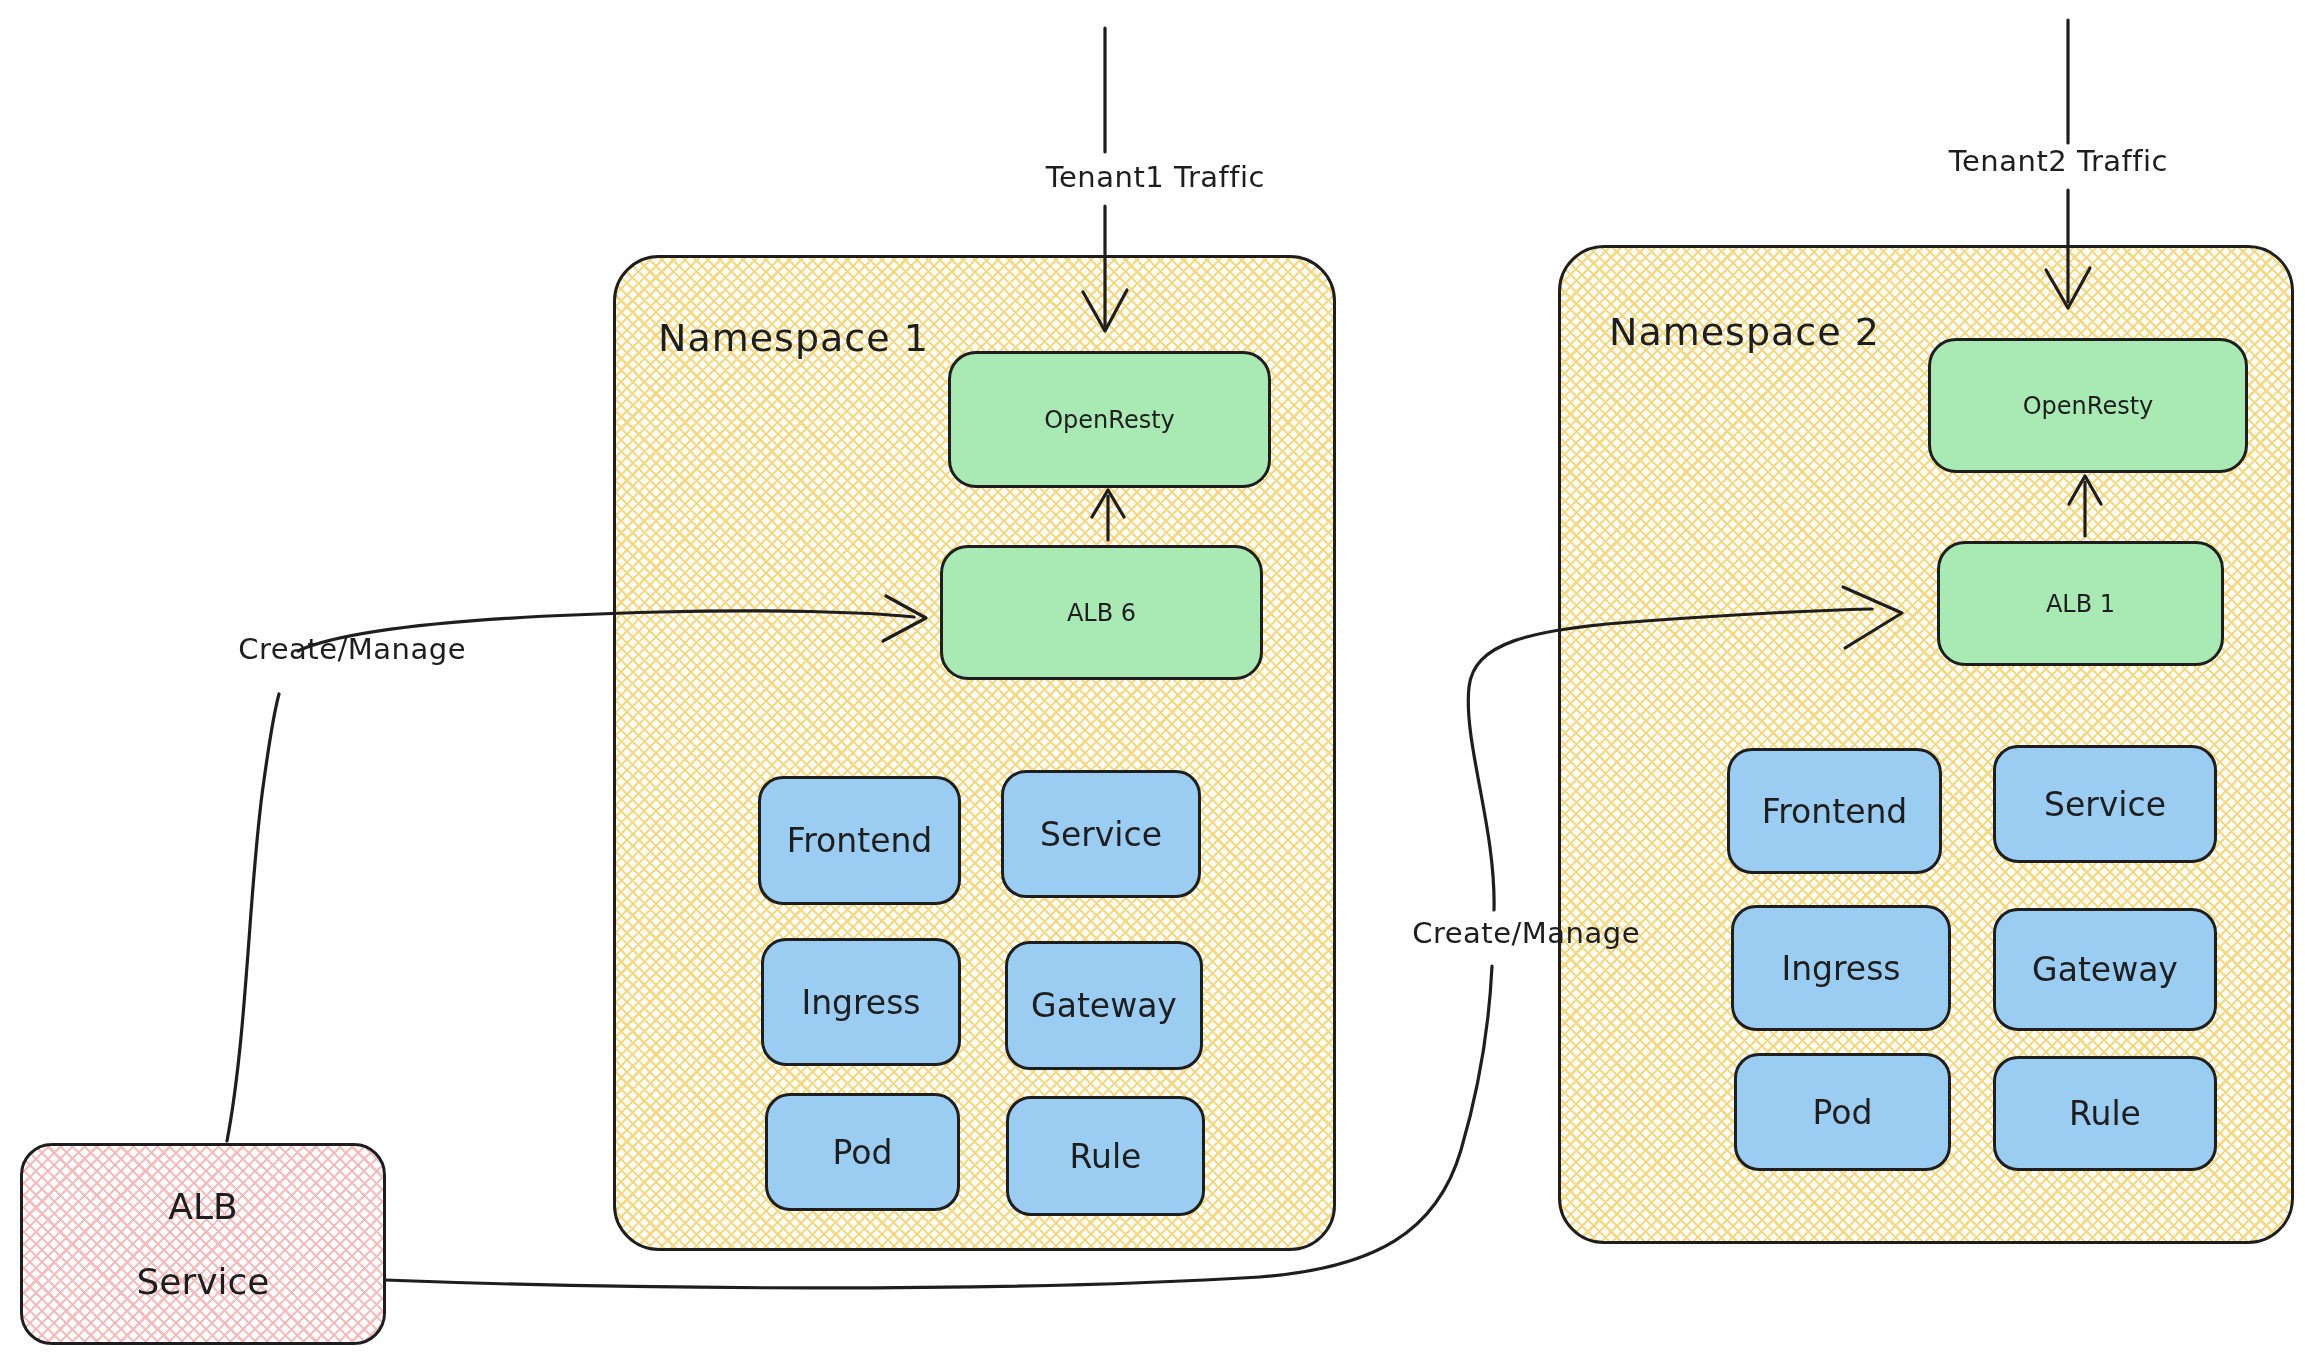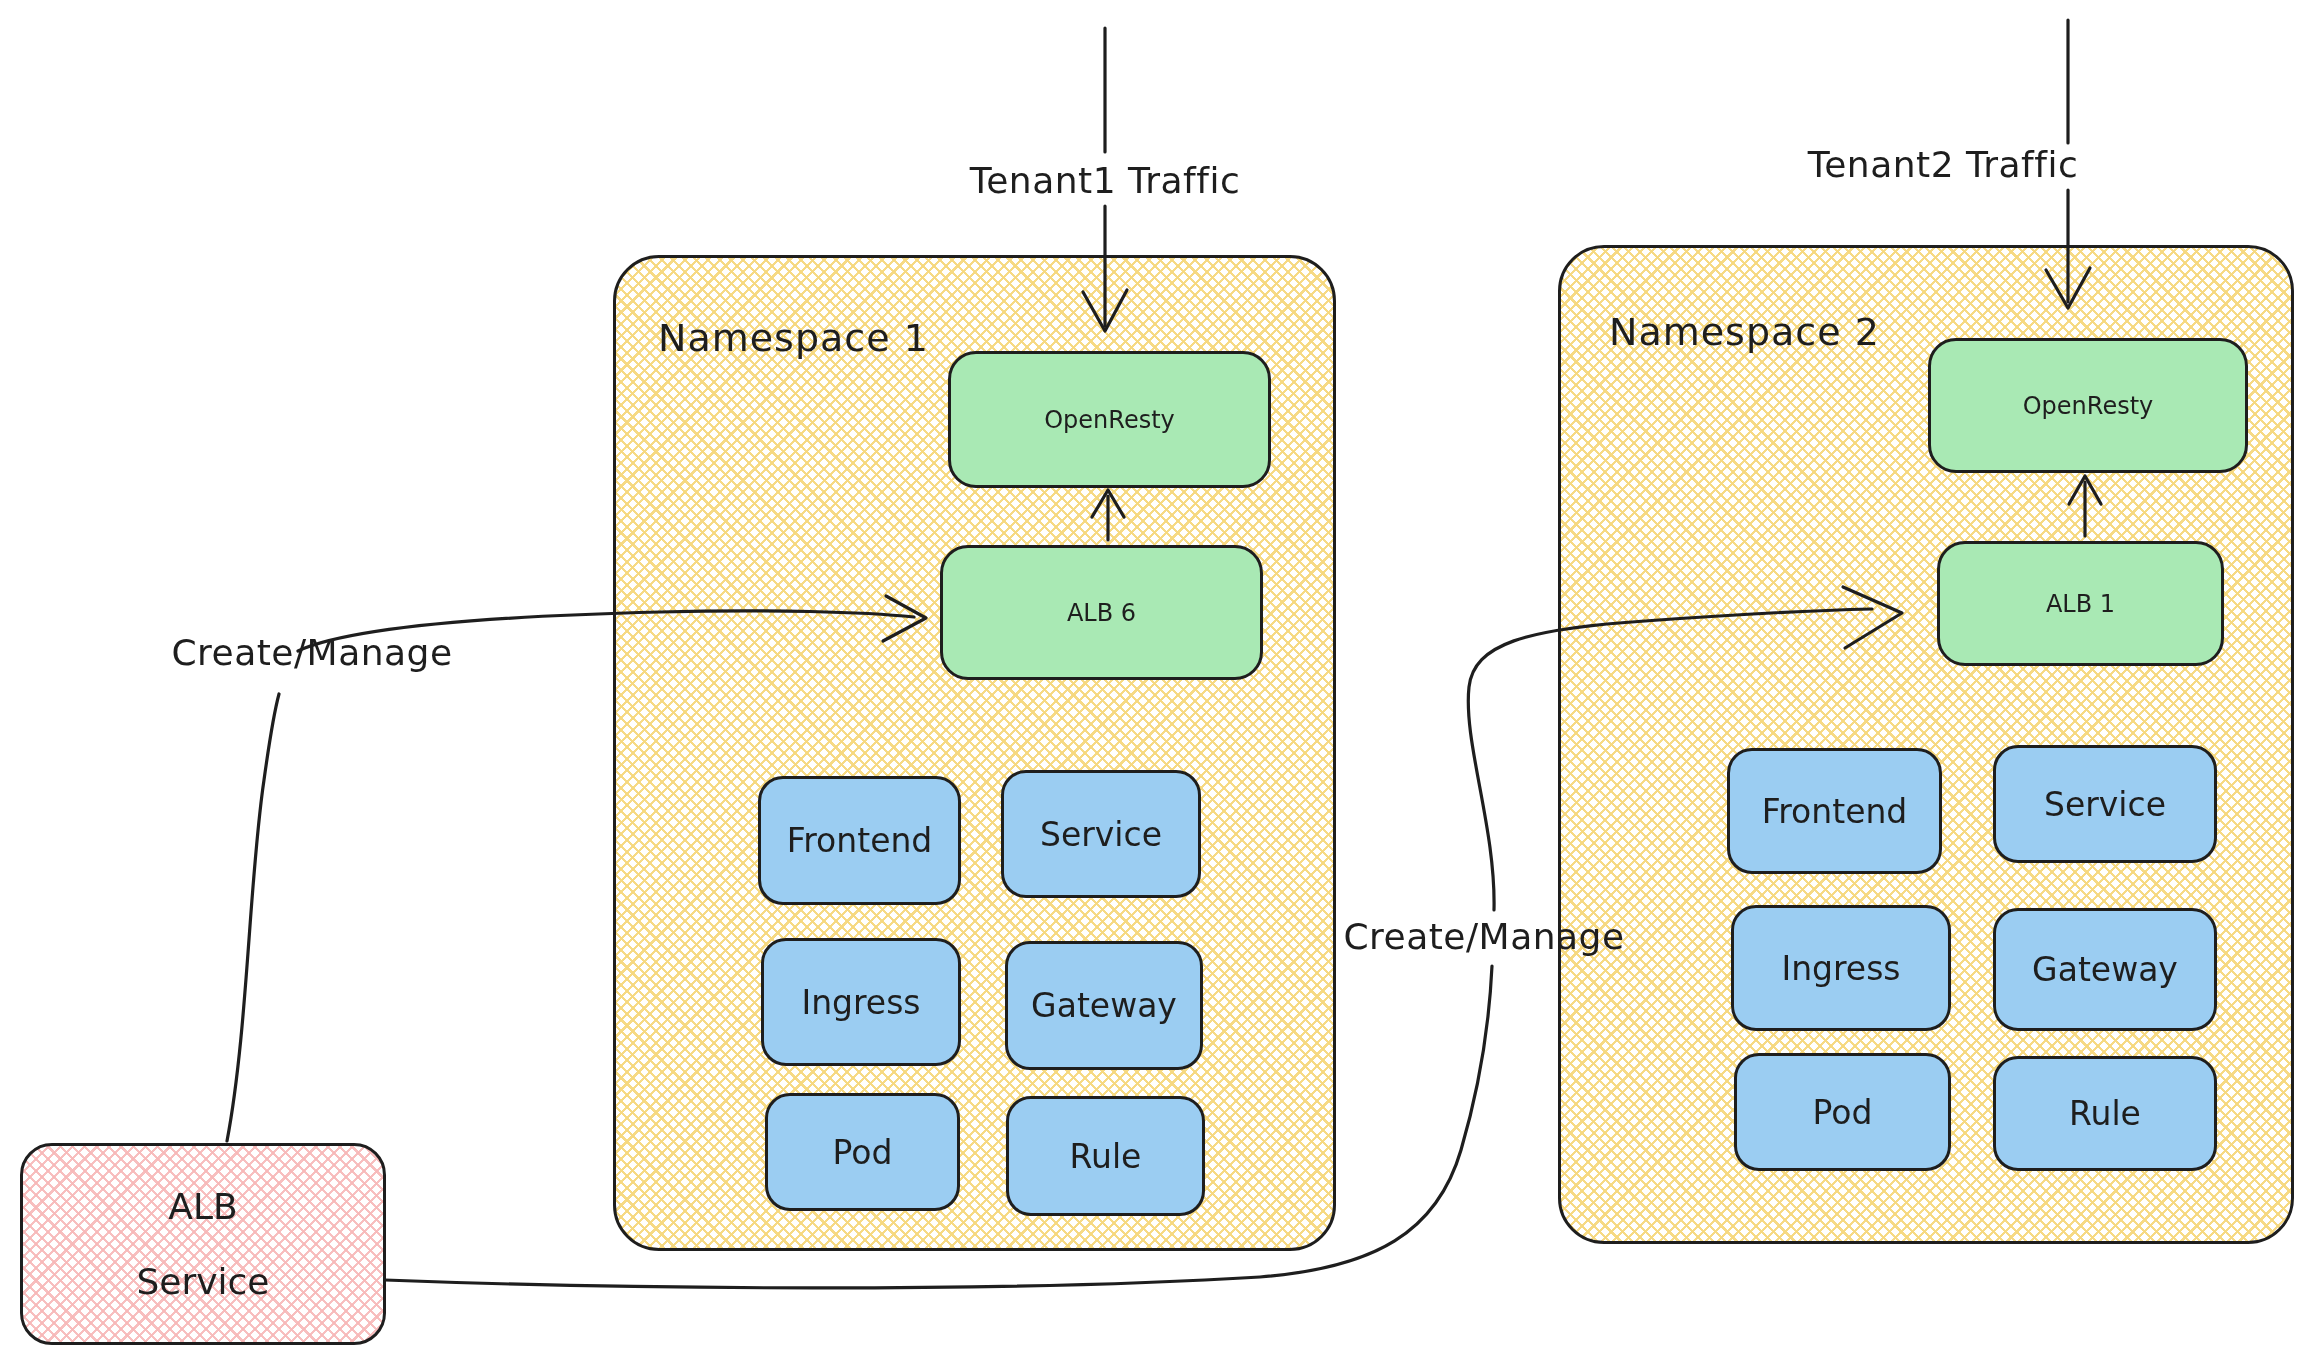--- a/index.html
+++ b/index.html
@@ -49,22 +49,22 @@
   .blue{background:#9bcdf2;border-radius:25px;font-size:33px;}
   .operator{
     border-radius:32px;
     flex-direction:column;
     font-size:36px;
     line-height:1.42;
     gap:24px;
   }
   .float-label{
     position:absolute;
-    font-size:36px;
-    text-align:center;
+    font-size:29px;
+    text-align:right;
     white-space:nowrap;
     letter-spacing:0.5px;
   }
 </style>
 </head>
 <body>
 
 <div class="canvas">
 
   <div class="ns hatch-y" style="left:613px;top:255px;width:717px;height:990px;">
@@ -134,19 +134,19 @@
 
     <g>
       <path d="M385 1280 C620 1289 1000 1293 1260 1277 C1375 1268 1437 1232 1461 1150 C1478 1092 1489 1030 1492 966"></path>
       <path d="M1494 910 C1496 828 1463 742 1469 687 C1474 644 1525 629 1645 621 C1740 614 1830 610 1872 609"></path>
       <path d="M1843 587 L1902 613 L1845 648"></path>
     </g>
   </svg>
 
   <div class="float-label" style="left:945px;top:160px;width:320px;">Tenant1 Traffic</div>
 
-  <div class="float-label" style="left:1793px;top:144px;width:300px;">Tenant2 Traffic</div>
+  <div class="float-label" style="left:1868px;top:144px;width:300px;">Tenant2 Traffic</div>
 
   <div class="float-label" style="left:158px;top:632px;width:308px;">Create/Manage</div>
 
   <div class="float-label" style="left:1328px;top:916px;width:312px;">Create/Manage</div>
 
 </div>
 
 </body></html>

